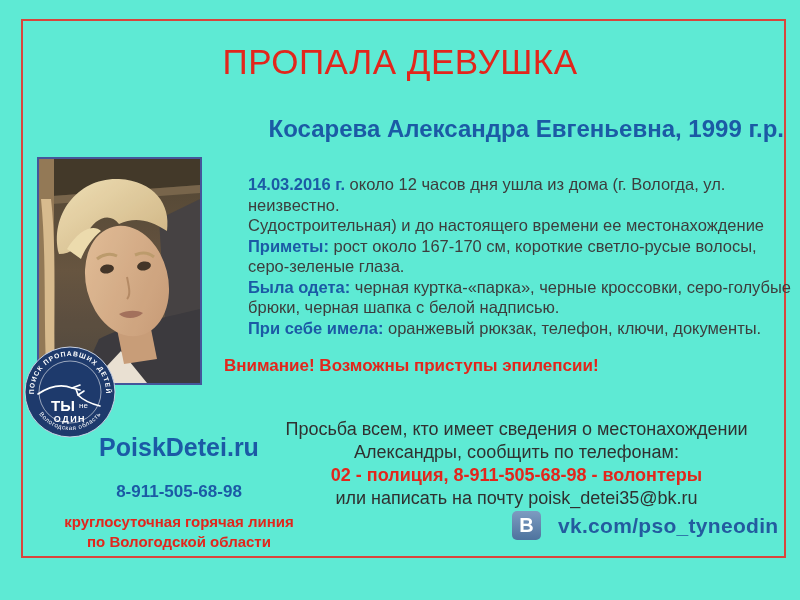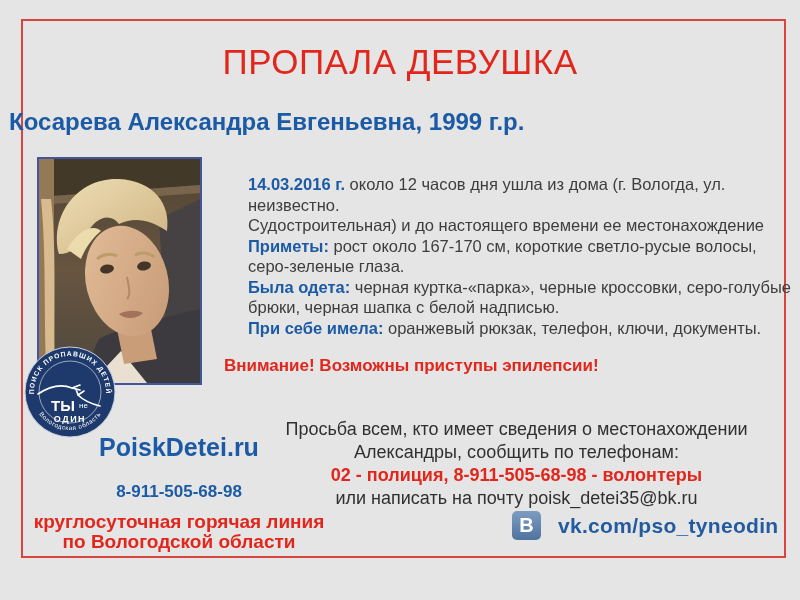--- a/index.html
+++ b/index.html
@@ -1,31 +1,31 @@
 <!DOCTYPE html>
 <html><head>
 <meta charset="utf-8">
 <style>
   html,body { margin:0; padding:0; background:#ffffff; }
   .poster {
-    position:relative; width:800px; height:600px; background:#e5e5e5;
+    position:relative; width:800px; height:600px; background:#5eead4;
     font-family:"Liberation Sans", sans-serif; overflow:hidden;
   }
   .frame {
     position:absolute; left:21px; top:19px; width:765px; height:539px;
     border:2px solid #d8453c; box-sizing:border-box;
   }
   .title {
     position:absolute; left:0; right:0; top:42px; margin:0;
     text-align:center; font-size:35px; font-weight:400; color:#e2261c;
     letter-spacing:0.5px;
   }
   .subtitle {
-    position:absolute; left:0; right:0; top:99px; margin:9px;
-    text-align:left; font-size:24px; font-weight:700; color:#1b5aa5;
+    position:absolute; left:0; right:0; top:99px; margin:16px;
+    text-align:right; font-size:24px; font-weight:700; color:#1b5aa5;
   }
   .photo {
     position:absolute; left:37px; top:157px; width:161px; height:224px;
     border:2px solid #44569a; background:#fff;
   }
   .photo svg { display:block; }
   .logo { position:absolute; left:24px; top:346px; width:92px; height:92px; z-index:5; }
   .desc {
     position:absolute; left:224px; top:174px; width:556px;
     font-size:16.5px; line-height:20.5px; color:#3d3d3d;margin-left:24px;
@@ -43,21 +43,21 @@
   .site {
     position:absolute; left:38px; top:433px; width:282px; text-align:center;
     font-size:25px; font-weight:700; color:#1b5aa5;
   }
   .phone {
     position:absolute; left:38px; top:482px; width:282px; text-align:center;
     font-size:17px; font-weight:700; color:#1b5aa5;
   }
   .hotline {
     position:absolute; left:28px; top:512px; width:302px; text-align:center;
-    font-size:19px; font-weight:700; color:#e2261c; line-height:20px;
+    font-size:15px; font-weight:700; color:#e2261c; line-height:20px;
   }
   .vk { position:absolute; left:512px; top:511px; display:flex; align-items:center; gap:17px; }
   .vk-icon {
     width:29px; height:29px; border-radius:5px;
     background:linear-gradient(#7d9cc1, #4e739e);
     color:#ffffff; font-weight:700; font-size:20px;
     display:flex; align-items:center; justify-content:center;
   }
   .vk-url { font-size:21px; font-weight:700; color:#235b9f; letter-spacing:0.3px; }
 </style>

